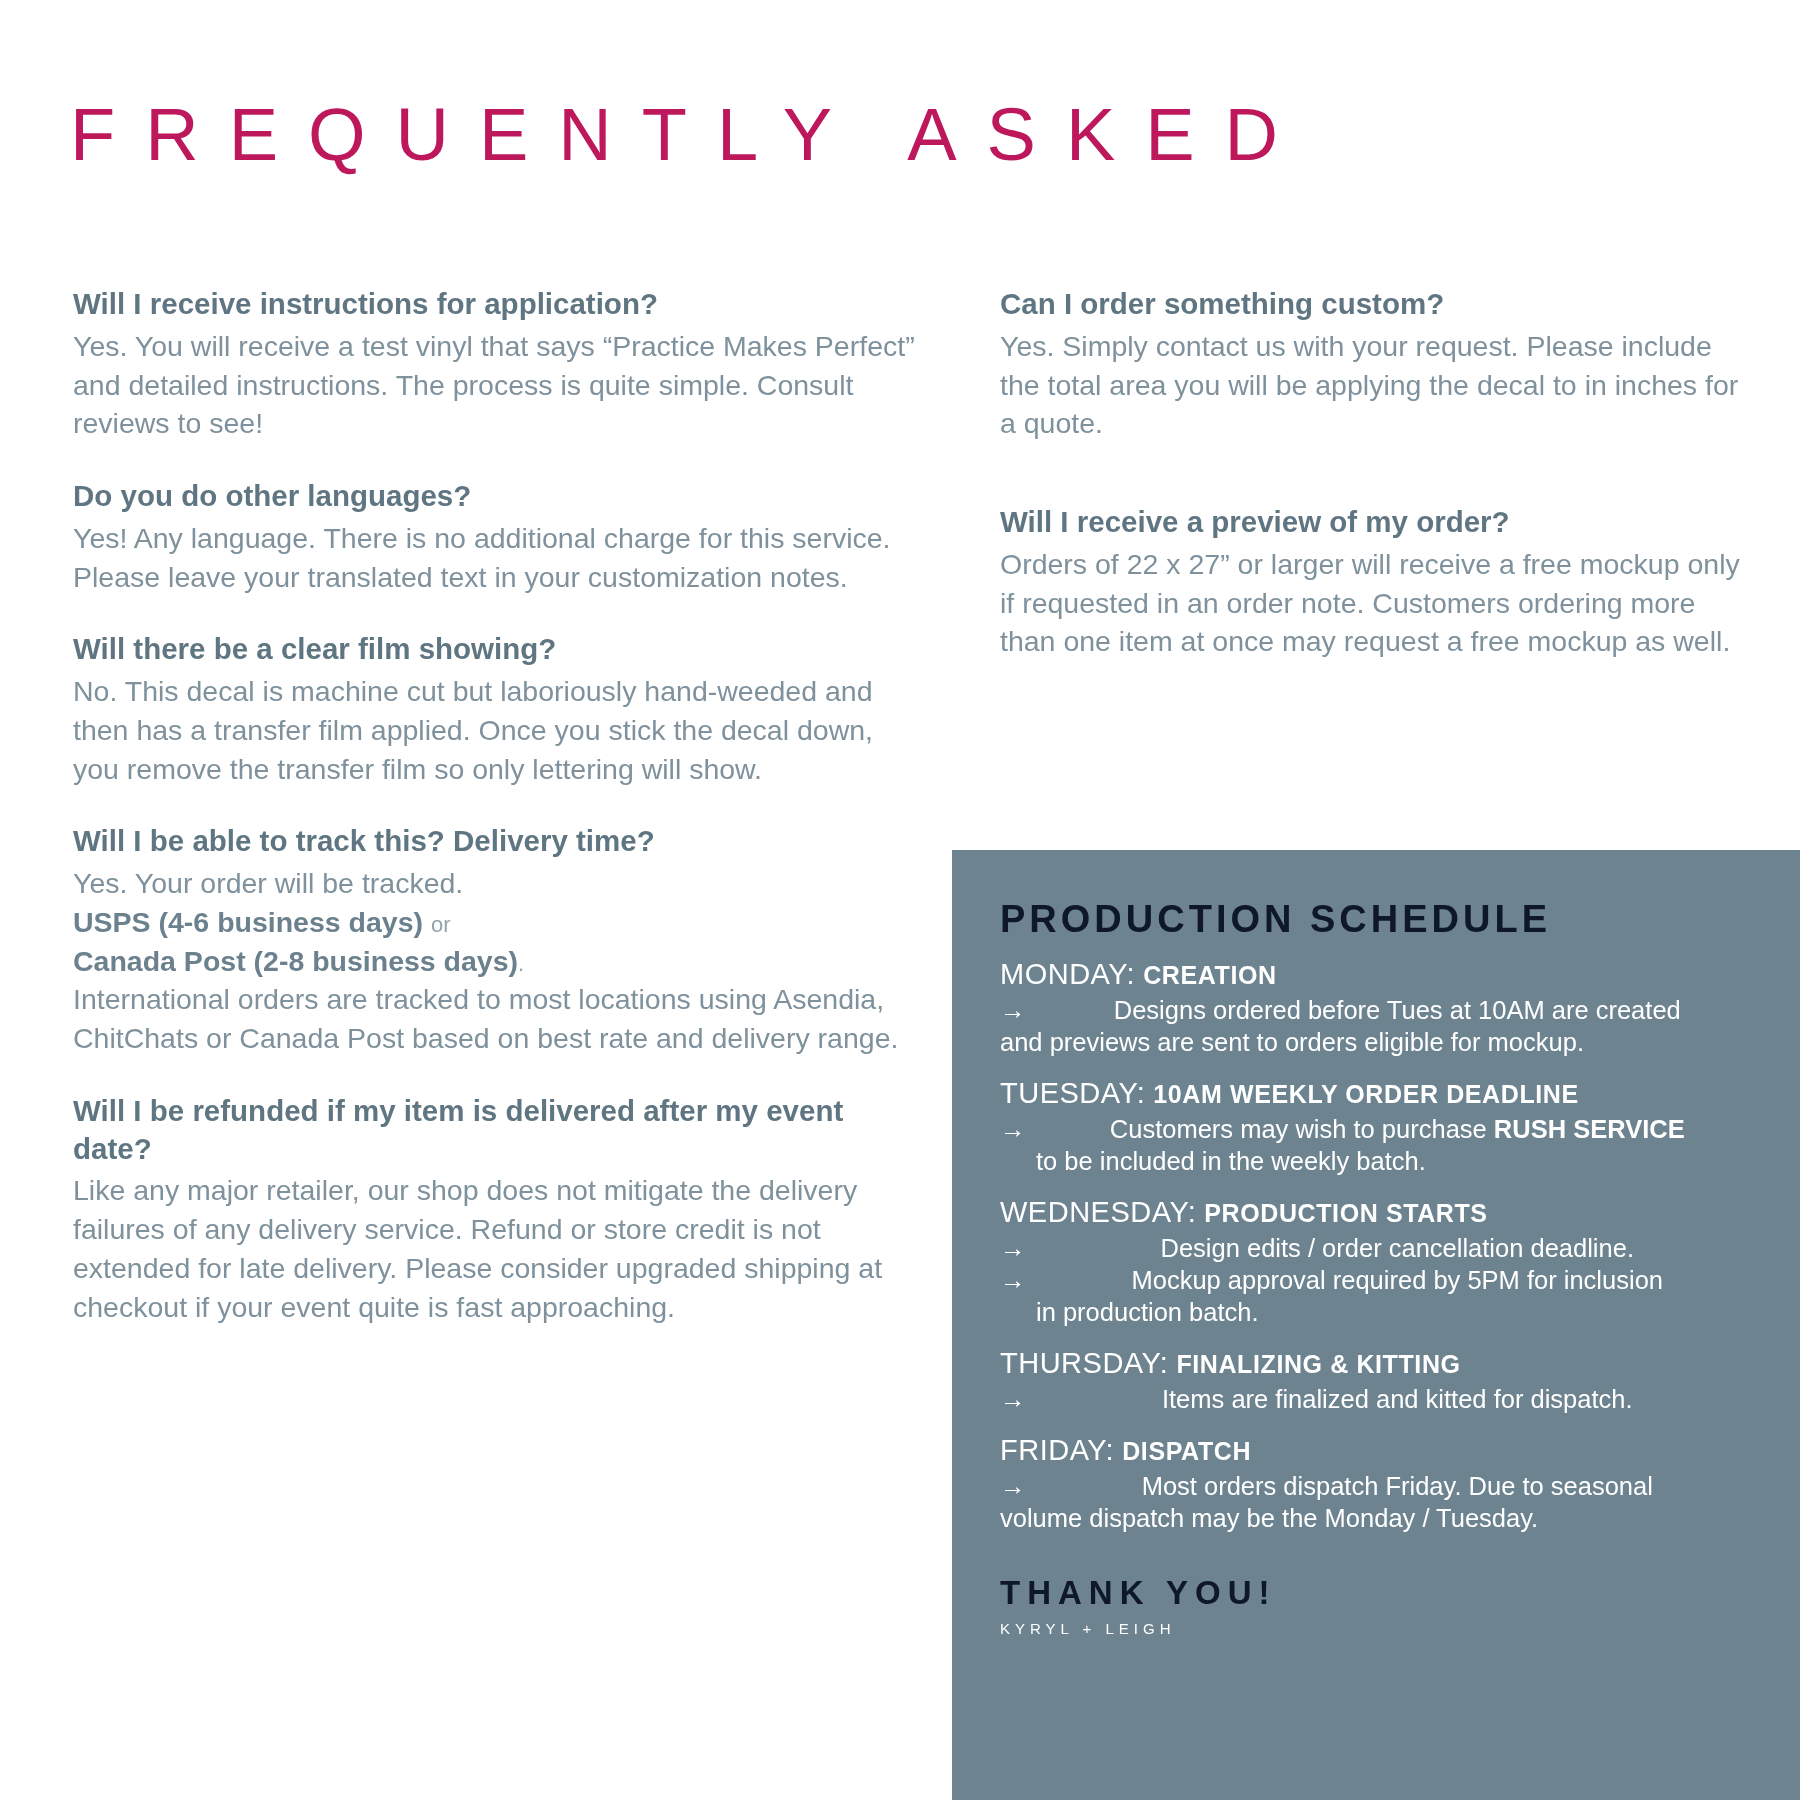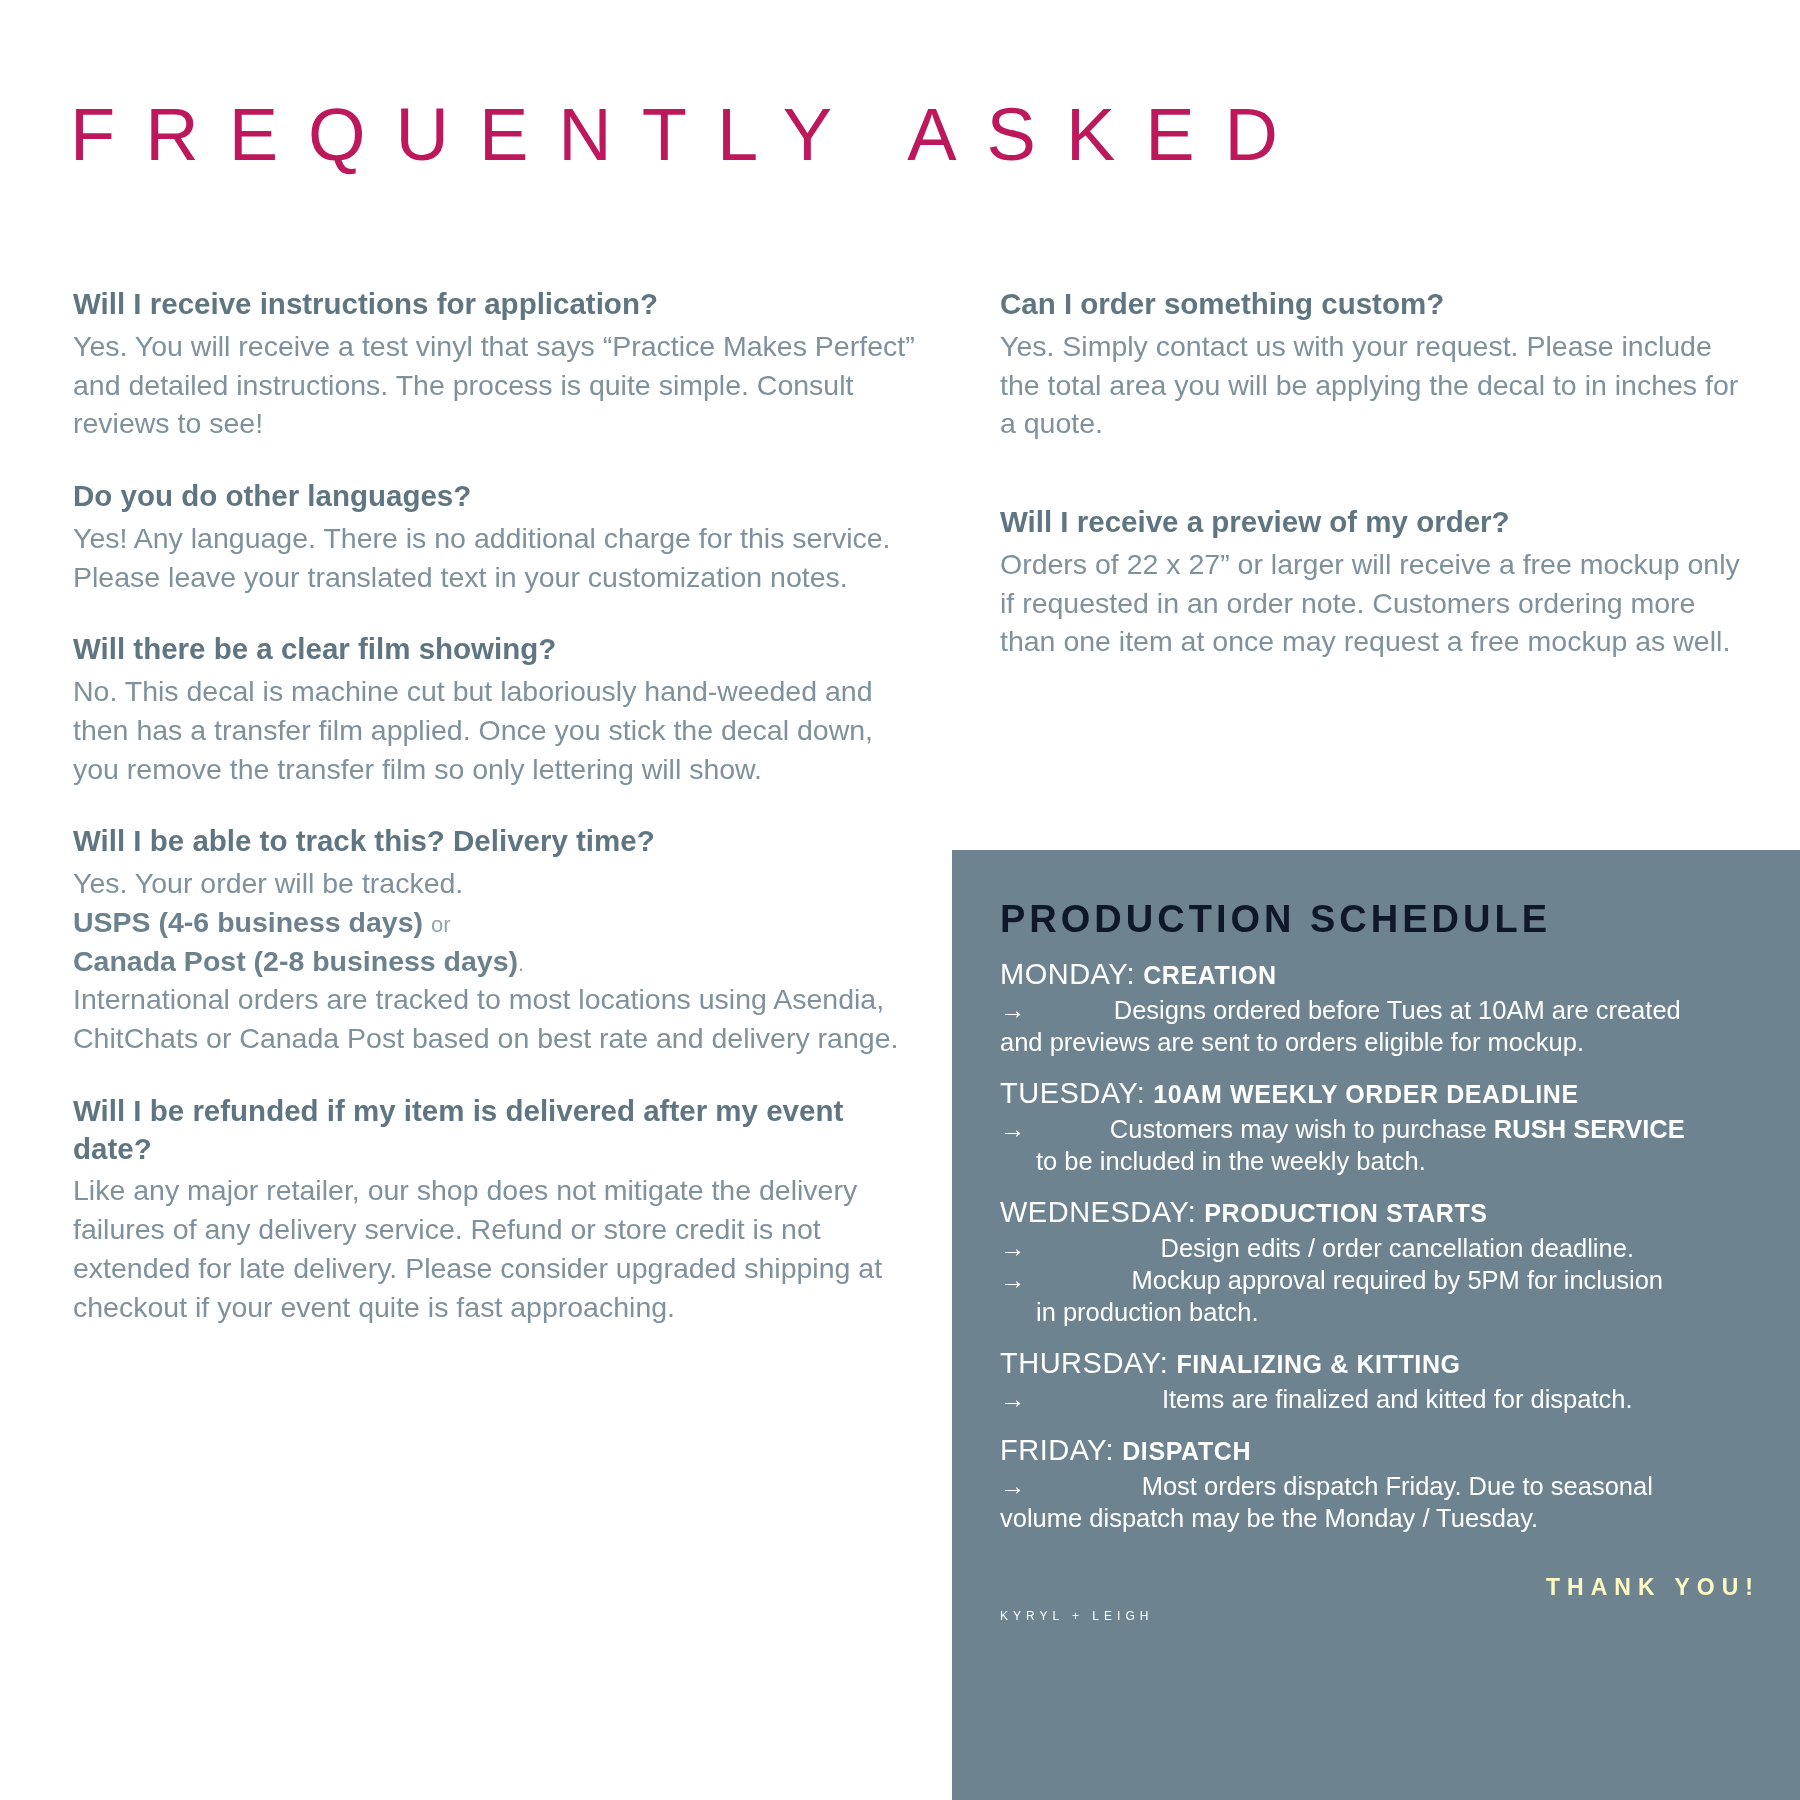--- a/index.html
+++ b/index.html
@@ -131,29 +131,28 @@
   .bullet b {
     font-weight: bold;
   }
   .plain {
     font-size: 25.5px;
     line-height: 1.26;
     color: #ffffff;
   }
   .thanks {
     margin-top: 40px;
-    font-size: 23px;
+    font-size: 33px;
     font-weight: bold;
     letter-spacing: 7px;
-    color: #fef9c3;
-    text-align: right;
+    color: #0f172a;
   }
   .signature {
     margin-top: 8px;
-    font-size: 12px;
+    font-size: 15px;
     letter-spacing: 5px;
     color: #ffffff;
   }
 </style>
 </head>
 <body>
 
 <div class="page">
 
   <div class="headline">FREQUENTLY ASKED</div>

